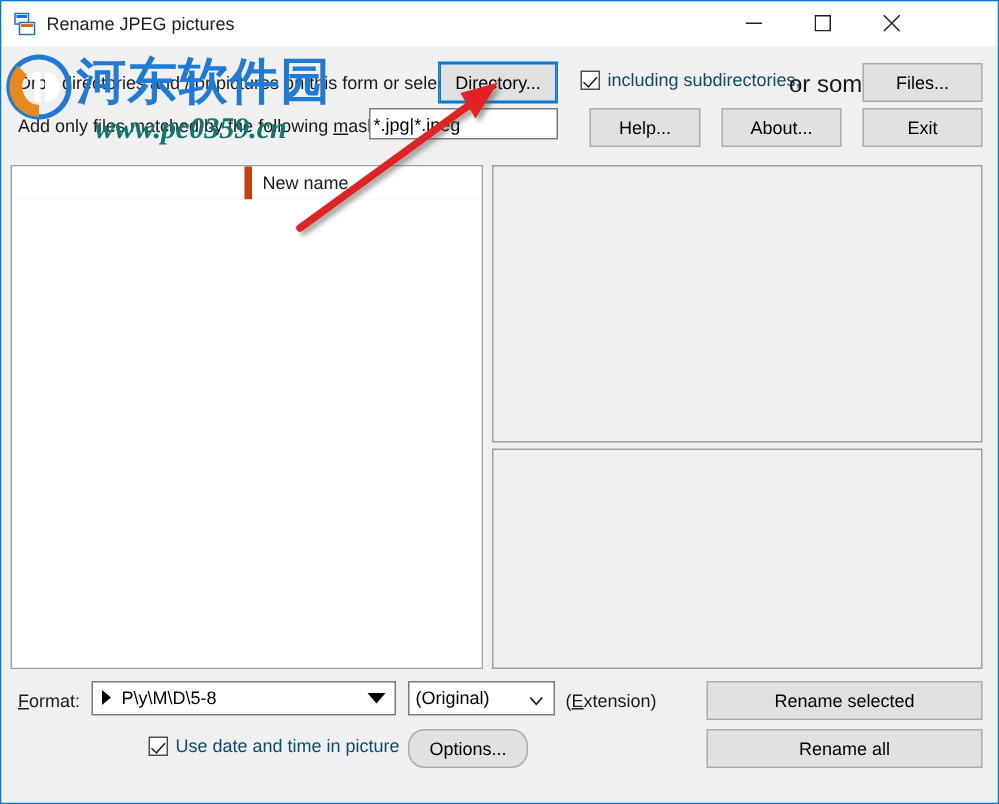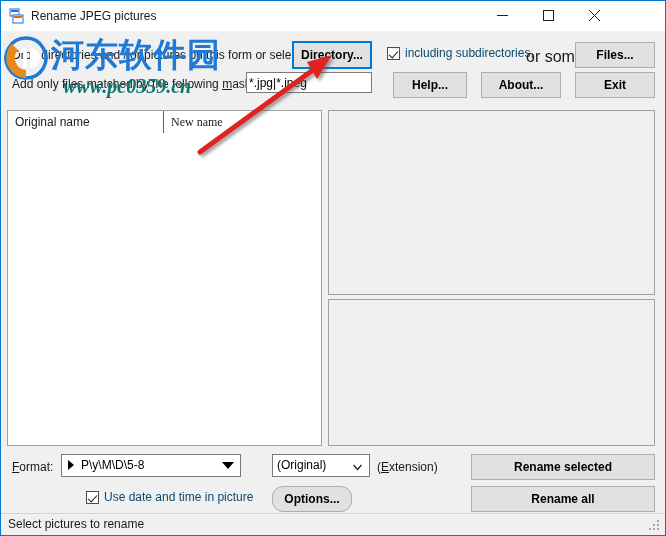--- a/index.html
+++ b/index.html
@@ -99,21 +99,20 @@
     position: absolute;
     box-sizing: border-box;
     background: #e1e1e1;
     border: 1px solid #adadad;
     font-family: "Liberation Sans", sans-serif;
     font-size: 12px;
     color: #000;
     display: flex; align-items: center; justify-content: center;
     padding: 12px;
     white-space: nowrap;
-    font-weight: bold;
   }
   .btn.focused {
     border: 1px solid #0078d7;
     outline: 1px solid #0078d7;
     outline-offset: 0px;
     background: #e1e1e1;
   }
   #btn-directory { left: 292px; top: 11px;  width: 78px;  height: 23px; }
   #btn-files     { left: 574px; top: 11px;  width: 80px;  height: 23px; }
   #btn-help      { left: 392px; top: 41px;  width: 74px;  height: 23px; }
@@ -148,21 +147,21 @@
     border: solid #1a1a1a;
     border-width: 0 1.6px 1.6px 0;
     transform: rotate(42deg);
   }
   #cbx-subdirs { left: 386px; top: 15px; }
   #or-some {
     position: absolute;
     left: 525px; top: 17px;
     font-size: 16px; color: #1a1a1a;
   }
-  #cbx-usedate { left: 53px; top: 459px; padding-left: 32px; }
+  #cbx-usedate { left: 66px; top: 459px; padding-left: 32px; }
 
   
   #listview {
     position: absolute;
     left: 6px; top: 79px;
     width: 315px; height: 336px;
     box-sizing: border-box;
     border: 1px solid #a0a0a0;
     background: #ffffff;
   }
@@ -175,21 +174,21 @@
   .lv-col {
     position: absolute;
     top: 0; height: 22px;
     line-height: 22px;
     font-size: 12px; color: #1a1a1a;
     padding-left: 7px;
     box-sizing: border-box;
     white-space: nowrap;
   }
   #lv-col-0 { left: 0;    width: 155px; }
-  #lv-col-1 { left: 155px; width: 158px; border-left: 1px solid #c2410c; font-family: Liberation Serif, serif; }
+  #lv-col-1 { left: 155px; width: 158px; border-left: 5px solid #c2410c; }
   #lv-body { position:absolute; left:0; top:22px; right:0; bottom:0; background:#ffffff; }
 
   
   .preview-panel {
     position: absolute;
     box-sizing: border-box;
     border: 1px solid #a0a0a0;
     background: #efefef;
   }
   #preview-top    { left: 327px; top: 79px;  width: 327px; height: 185px; }
@@ -199,21 +198,21 @@
   #format-label {
     position: absolute;
     left: 11px; top: 429px;
     font-size: 12px; color: #1a1a1a;
   }
   #format-label u { text-decoration: underline; }
 
   #format-combo {
     position: absolute;
     left: 60px; top: 423px;
-    width: 180px; height: 23px;
+    width: 203px; height: 23px;
     box-sizing: border-box;
     border: 1px solid #7a7a7a;
     background: #ffffff;
   }
   #format-combo-arrowmark {
     position: absolute;
     left: 6px; top: 5px;
     width: 0; height: 0;
     border-left: 6px solid #000;
     border-top: 5px solid transparent;
@@ -390,21 +389,20 @@
     </div>
     <div class="btn" id="btn-help">
       <span>Help...</span>
     </div>
     <div class="btn" id="btn-exit">
       <span>Exit</span>
     </div>
 
     <div id="listview">
       <div id="lv-header">
-        <div class="lv-col" id="lv-col-0">Original name</div>
         <div class="lv-col" id="lv-col-1">New name</div>
       </div>
       <div id="lv-body"></div>
     </div>
 
     <div class="preview-panel" id="preview-top"></div>
     <div class="preview-panel" id="preview-bottom"></div>
 
     <span id="format-label"><u>F</u><span>ormat:</span></span>
 
@@ -434,33 +432,20 @@
       <span>Options...</span>
     </div>
 
     <div class="btn" id="btn-rename-selected">
       <span>Rename selected</span>
     </div>
     <div class="btn" id="btn-rename-all">
       <span>Rename all</span>
     </div>
 
-    <div id="statusbar">
-      <span id="status-text">Select pictures to rename</span>
-      <span id="resize-grip">
-        <svg width="12" height="12" viewBox="0 0 12 12">
-          <rect x="8" y="8" width="2" height="2" fill="#a6a6a6"></rect>
-          <rect x="4" y="8" width="2" height="2" fill="#a6a6a6"></rect>
-          <rect x="0" y="8" width="2" height="2" fill="#a6a6a6"></rect>
-          <rect x="8" y="4" width="2" height="2" fill="#a6a6a6"></rect>
-          <rect x="4" y="4" width="2" height="2" fill="#a6a6a6"></rect>
-          <rect x="8" y="0" width="2" height="2" fill="#a6a6a6"></rect>
-        </svg>
-      </span>
-    </div>
 
     <div id="watermark">
       <span id="wm-logo">
         <svg width="44" height="44" viewBox="0 0 44 44">
           <path d="M22 2 A20 20 0 1 1 21.9 2 Z" fill="none" stroke="#1e7ad6" stroke-width="3.5"></path>
           <path d="M22 42 A20 20 0 0 1 8 8 L14 14 A12 12 0 0 0 22 34 Z" fill="#e8891e"></path>
           <rect x="19" y="12" width="4" height="20" fill="#ffffff"></rect>
           <path d="M19 12 L13 17 L19 17 Z" fill="#ffffff"></path>
           <path d="M26 12 A10 10 0 0 1 26 32 Z" fill="#ffffff"></path>
         </svg>

